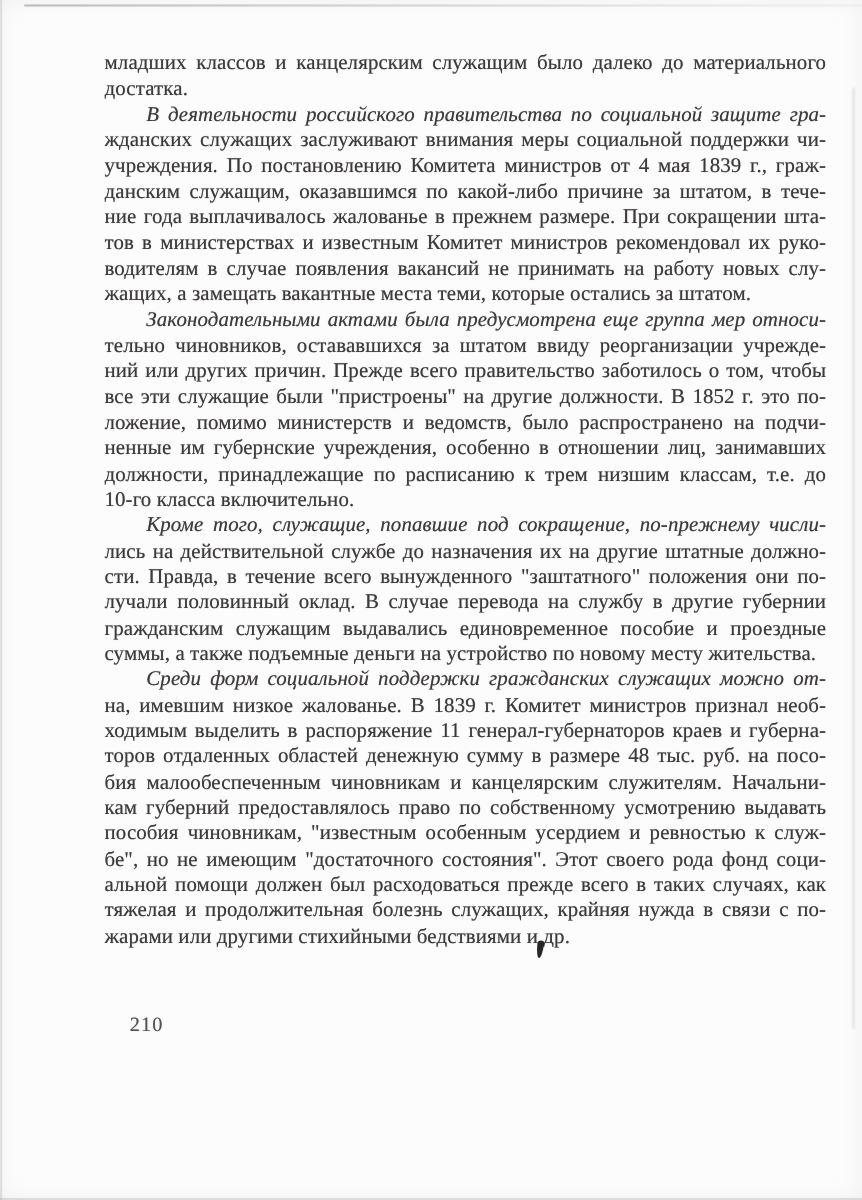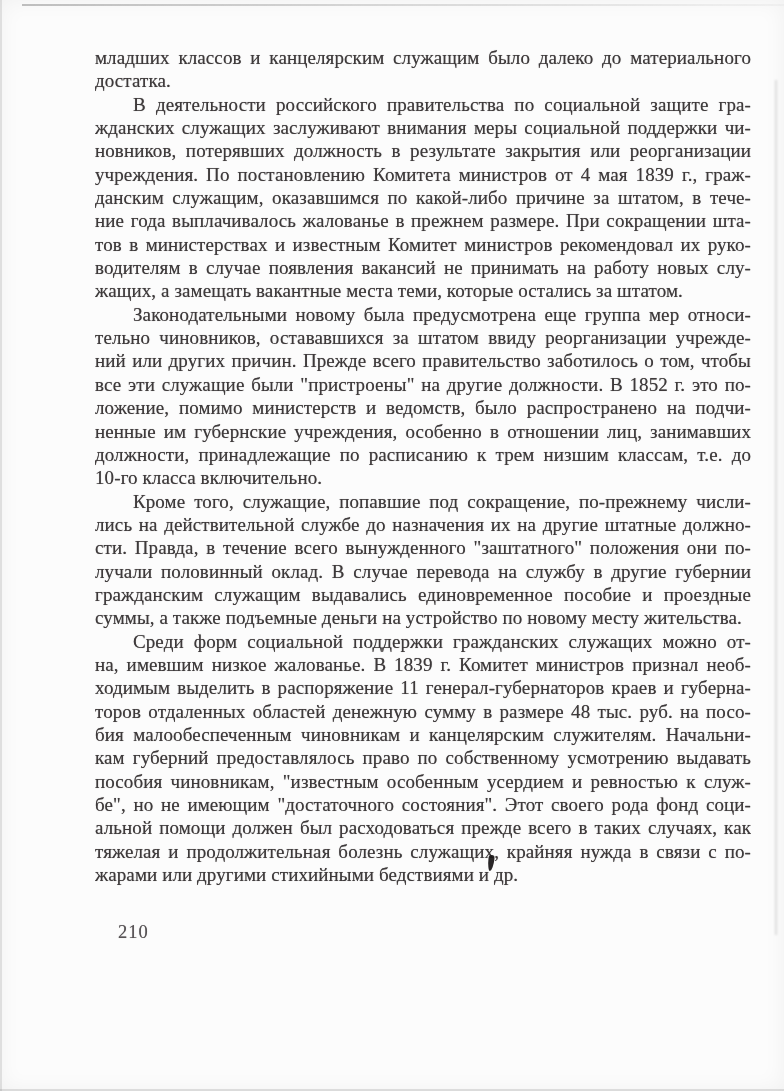--- a/index.html
+++ b/index.html
@@ -30,21 +30,21 @@
   .line {
     height: 23.35px;
     line-height: 23.35px;
     overflow: hidden;
     text-align: justify;
     text-align-last: justify;
     white-space: normal;
     text-shadow: 0 0 0.7px rgba(62,58,59,0.65);
   }
   .line.last { text-align-last: left; }
-  .line.first { text-indent: 38px; }
+  .line.first { text-indent: 38px; font-style: italic; }
   .page-number {
     position: absolute;
     left: 118px;
     top: 922px;
     font-size: 18.5px;
     letter-spacing: 1px;
     color: #565254;
     text-shadow: 0 0 0.7px rgba(86,82,84,0.6);
   }
   
@@ -91,28 +91,27 @@
   <div class="edge-top"></div>
   <div class="edge-left"></div>
   <div class="edge-bottom"></div>
   <div class="edge-right-line"></div>
 
   <div class="text-block">
       <div class="line">младших классов и канцелярским служащим было далеко до материального</div>
       <div class="line last">достатка.</div>
       <div class="line first">В деятельности российского правительства по социальной защите гра-</div>
       <div class="line">жданских служащих заслуживают внимания меры социальной поддержки чи-</div>
-      <div class="line">новников, потерявших должность в результате закрытия или реорганизации</div>
       <div class="line">учреждения. По постановлению Комитета министров от 4 мая 1839 г., граж-</div>
       <div class="line">данским служащим, оказавшимся по какой-либо причине за штатом, в тече-</div>
       <div class="line">ние года выплачивалось жалованье в прежнем размере. При сокращении шта-</div>
       <div class="line">тов в министерствах и известным Комитет министров рекомендовал их руко-</div>
       <div class="line">водителям в случае появления вакансий не принимать на работу новых слу-</div>
       <div class="line last">жащих, а замещать вакантные места теми, которые остались за штатом.</div>
-      <div class="line first">Законодательными новому была предусмотрена еще группа мер относи-</div>
+      <div class="line first">Законодательными актами была предусмотрена еще группа мер относи-</div>
       <div class="line">тельно чиновников, остававшихся за штатом ввиду реорганизации учрежде-</div>
       <div class="line">ний или других причин. Прежде всего правительство заботилось о том, чтобы</div>
       <div class="line">все эти служащие были "пристроены" на другие должности. В 1852 г. это по-</div>
       <div class="line">ложение, помимо министерств и ведомств, было распространено на подчи-</div>
       <div class="line">ненные им губернские учреждения, особенно в отношении лиц, занимавших</div>
       <div class="line">должности, принадлежащие по расписанию к трем низшим классам, т.е. до</div>
       <div class="line last">10-го класса включительно.</div>
       <div class="line first">Кроме того, служащие, попавшие под сокращение, по-прежнему числи-</div>
       <div class="line">лись на действительной службе до назначения их на другие штатные должно-</div>
       <div class="line">сти. Правда, в течение всего вынужденного "заштатного" положения они по-</div>

